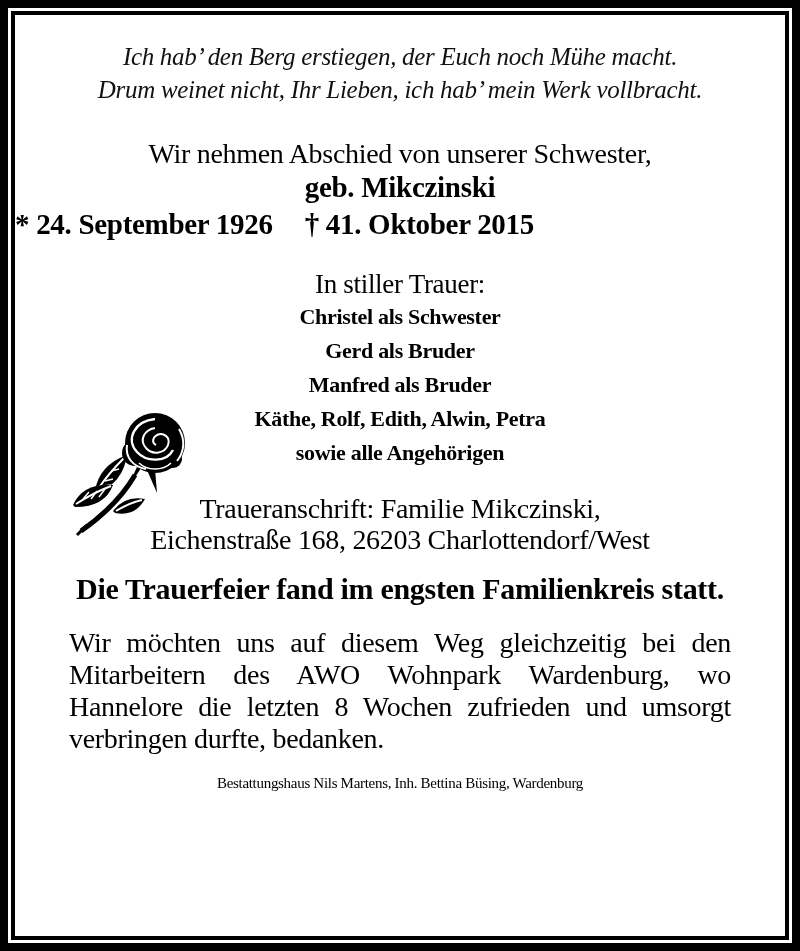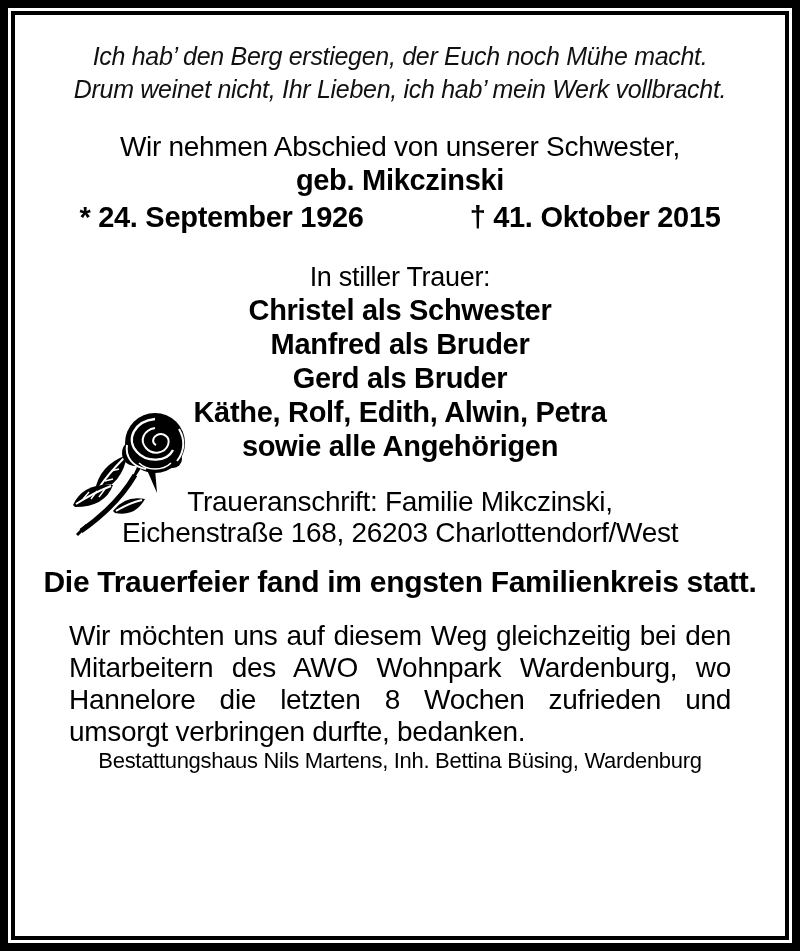--- a/index.html
+++ b/index.html
@@ -29,33 +29,33 @@
     box-sizing: border-box;
   }
   .content {
     background: #ffffff;
     width: 100%;
     height: 100%;
     box-sizing: border-box;
     position: relative;
     overflow: hidden;
     color: #000000;
-    font-family: Liberation Sans, sans-serif;
+    font-family: Liberation Serif, serif;
     text-align: center;
     letter-spacing: -0.3px;
   }
   .epitaph {
     padding-top: 25px;
     font-style: italic;
     font-size: 25px;
     line-height: 33px;
     color: #111111;
   }
   .intro {
-    margin-top: 25px;
+    margin-top: 32px;
     font-size: 28px;
     line-height: 31px;
   }
   .deceased-name {
     margin-top: 20px;
     font-size: 60px;
     font-weight: bold;
     line-height: 64px;
     letter-spacing: 0px;
   }
@@ -64,30 +64,29 @@
     font-size: 29px;
     font-weight: bold;
     line-height: 33px;
   }
   .dates-row {
     margin-top: 3px;
     font-size: 29px;
     font-weight: bold;
     line-height: 34px;
     display: flex;
-    justify-content: center;
-    gap: 106px;
+    gap: 32px;
   }
   .mourning-intro {
     margin-top: 28px;
     font-size: 27px;
     line-height: 31px;
   }
   .mourners {
-    font-size: 29px;
+    font-size: 22px;
     font-weight: bold;
     line-height: 34px;
   }
   .address {
     margin-top: 23px;
     font-size: 28px;
     line-height: 31px;
   }
   .ceremony-note {
     margin-top: 17px;
@@ -96,21 +95,22 @@
     line-height: 34px;
   }
   .thanks {
     margin-top: 21px;
     font-size: 28px;
     line-height: 32px;
     text-align: justify;
     padding: 0 54px;
   }
   .funeral-home {
-    font-size: 22px;
+    margin-top: 15px;
+    font-size: 15px;
     line-height: 26px;
   }
   .rose {
     position: absolute;
     left: 52px;
     top: 392px;
     width: 128px;
     height: 132px;
   }
 </style>
@@ -136,22 +136,22 @@
 
         <div class="dates-row">
           <span>* 24. September 1926</span>
           <span>† 41. Oktober 2015</span>
         </div>
 
         <div class="mourning-intro">In stiller Trauer:</div>
 
         <div class="mourners">
           <div>Christel als Schwester</div>
+          <div>Gerd als Bruder</div>
           <div>Manfred als Bruder</div>
-          <div>Gerd als Bruder</div>
           <div>Käthe, Rolf, Edith, Alwin, Petra</div>
           <div>sowie alle Angehörigen</div>
         </div>
 
         <div class="address">
           <div>Traueranschrift: Familie Mikczinski,</div>
           <div>Eichenstraße 168, 26203 Charlottendorf/West</div>
         </div>
 
         <div class="ceremony-note">Die Trauerfeier fand im engsten Familienkreis statt.</div>

